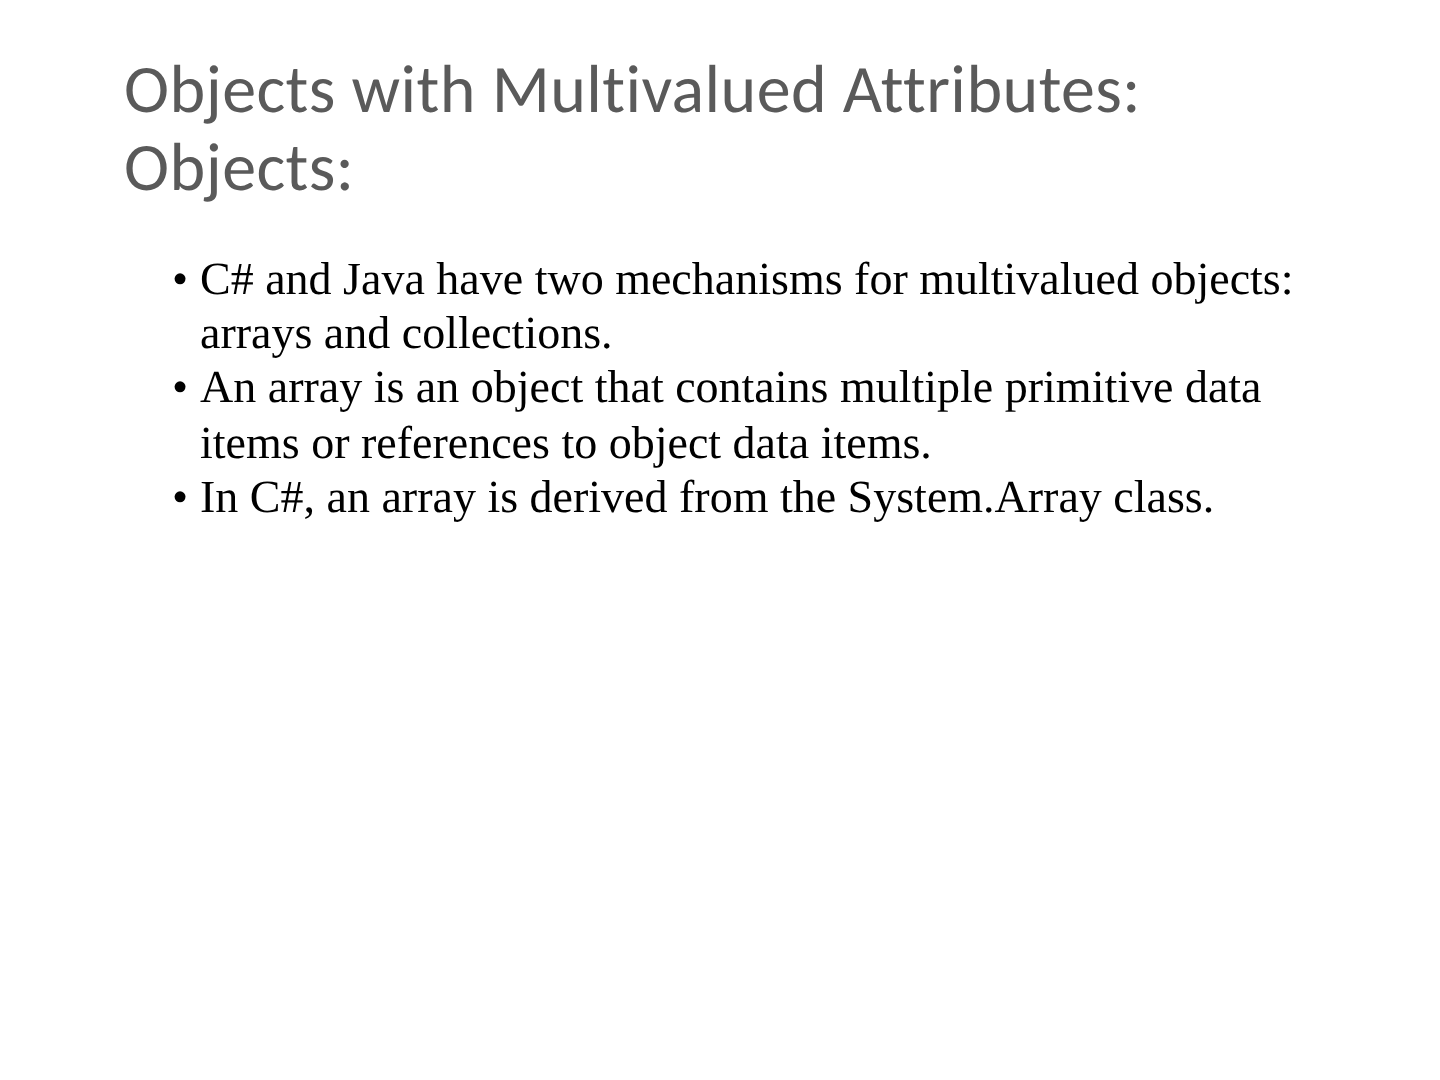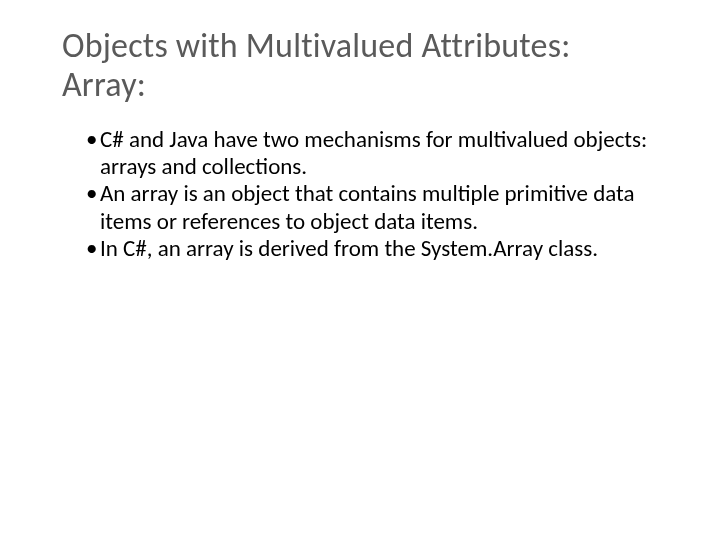--- a/index.html
+++ b/index.html
@@ -24,39 +24,40 @@
     font-weight: 400;
     color: #5a5a5a;
     letter-spacing: 0.2px;
     margin: 0 0 22px 0;
   }
   .body {
     font-size: 23px;
     line-height: 1.18;
     color: #000000;
     padding-left: 24px;
+    font-family: Liberation Serif, serif;
   }
   .bullet {
     position: relative;
     padding-left: 14px;
     margin: 0;
   }
   .bullet::before {
     content: "•";
     position: absolute;
     left: 0;
     top: 0;
   }
 </style>
 </head>
 <body>
 
 <div class="slide">
   <h1 class="title">
     <span>Objects with Multivalued Attributes:</span><br>
-    <span>Array:</span>
+    <span>Objects:</span>
   </h1>
   <div class="body">
     <p class="bullet"><span>C# and Java have two mechanisms for multivalued objects: arrays and collections.</span></p>
     <p class="bullet"><span>An array is an object that contains multiple primitive data items or references to object data items.</span></p>
     <p class="bullet"><span>In C#, an array is derived from the System.Array class.</span></p>
   </div>
 </div>
 
 </body></html>

